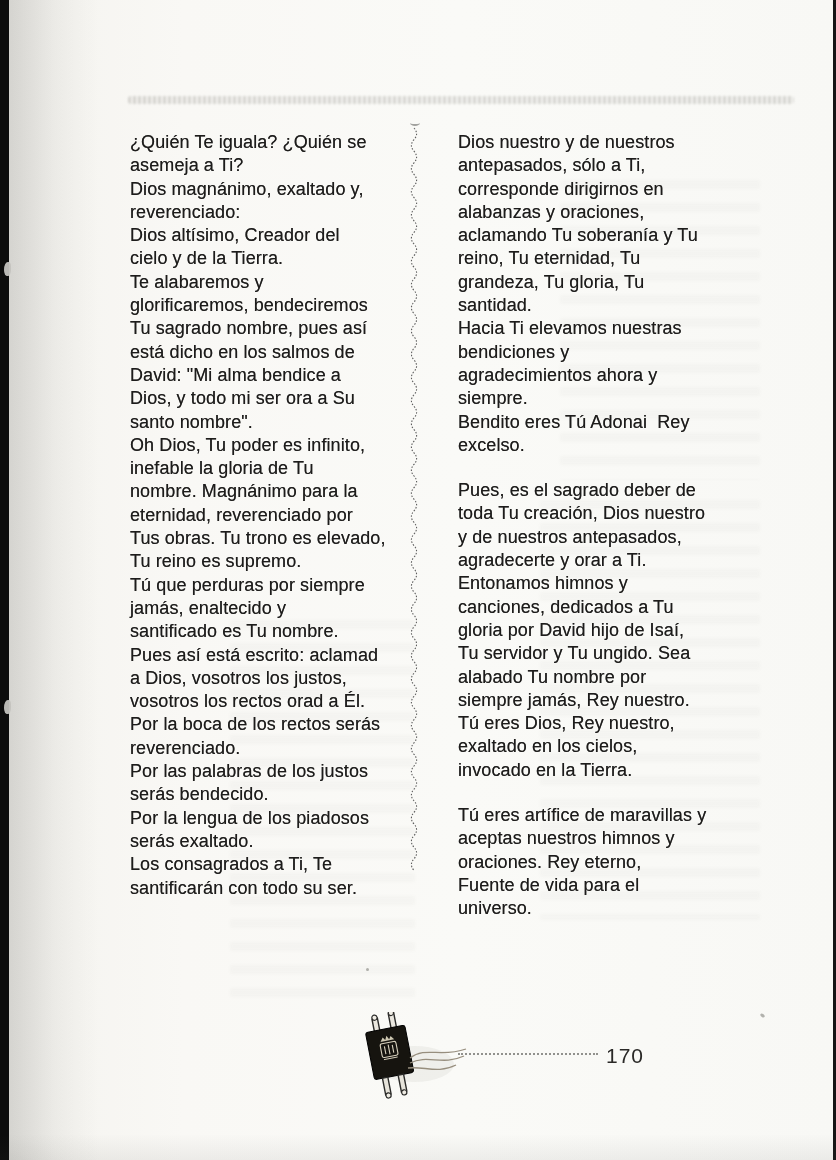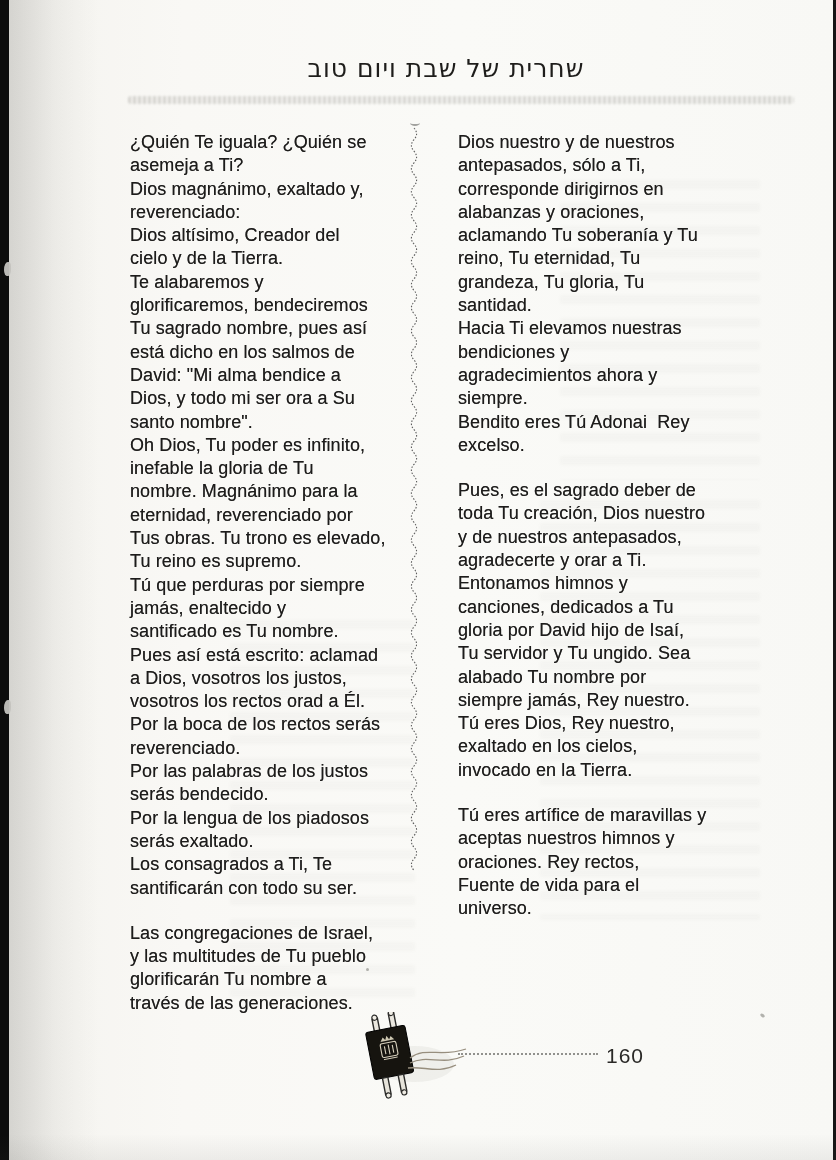--- a/index.html
+++ b/index.html
@@ -116,21 +116,20 @@
 
 <div class="page">
 
   <div class="edge-left"></div>
   <div class="edge-left-nick1"></div>
   <div class="edge-left-nick2"></div>
   <div class="edge-right"></div>
   <div class="left-shade"></div>
   <div class="bottom-shade"></div>
 
-  <h1 class="hebrew-title" dir="rtl">שחרית של שבת ויום טוב</h1>
   <div class="ghost-band"></div>
   <div class="ghost-tick"></div>
 
   <div class="ghost-patch ghost-a"></div>
   <div class="ghost-patch ghost-b"></div>
   <div class="ghost-patch ghost-c"></div>
 
   <div class="col col-left">
     <p>¿Quién Te iguala? ¿Quién se
 asemeja a Ti?
@@ -158,24 +157,20 @@
 a Dios, vosotros los justos,
 vosotros los rectos orad a Él.
 Por la boca de los rectos serás
 reverenciado.
 Por las palabras de los justos
 serás bendecido.
 Por la lengua de los piadosos
 serás exaltado.
 Los consagrados a Ti, Te
 santificarán con todo su ser.</p>
-    <p>Las congregaciones de Israel,
-y las multitudes de Tu pueblo
-glorificarán Tu nombre a
-través de las generaciones.</p>
   </div>
 
   <svg class="divider" width="16" height="750" viewBox="0 0 16 750">
     <path d="M8 2 q5.2 5.8 0 11.6 q-5.2 5.8 0 11.6 q5.2 5.8 0 11.6 q-5.2 5.8 0 11.6 q5.2 5.8 0 11.6 q-5.2 5.8 0 11.6 q5.2 5.8 0 11.6 q-5.2 5.8 0 11.6 q5.2 5.8 0 11.6 q-5.2 5.8 0 11.6 q5.2 5.8 0 11.6 q-5.2 5.8 0 11.6 q5.2 5.8 0 11.6 q-5.2 5.8 0 11.6 q5.2 5.8 0 11.6 q-5.2 5.8 0 11.6 q5.2 5.8 0 11.6 q-5.2 5.8 0 11.6 q5.2 5.8 0 11.6 q-5.2 5.8 0 11.6 q5.2 5.8 0 11.6 q-5.2 5.8 0 11.6 q5.2 5.8 0 11.6 q-5.2 5.8 0 11.6 q5.2 5.8 0 11.6 q-5.2 5.8 0 11.6 q5.2 5.8 0 11.6 q-5.2 5.8 0 11.6 q5.2 5.8 0 11.6 q-5.2 5.8 0 11.6 q5.2 5.8 0 11.6 q-5.2 5.8 0 11.6 q5.2 5.8 0 11.6 q-5.2 5.8 0 11.6 q5.2 5.8 0 11.6 q-5.2 5.8 0 11.6 q5.2 5.8 0 11.6 q-5.2 5.8 0 11.6 q5.2 5.8 0 11.6 q-5.2 5.8 0 11.6 q5.2 5.8 0 11.6 q-5.2 5.8 0 11.6 q5.2 5.8 0 11.6 q-5.2 5.8 0 11.6 q5.2 5.8 0 11.6 q-5.2 5.8 0 11.6 q5.2 5.8 0 11.6 q-5.2 5.8 0 11.6 q5.2 5.8 0 11.6 q-5.2 5.8 0 11.6 q5.2 5.8 0 11.6 q-5.2 5.8 0 11.6 q5.2 5.8 0 11.6 q-5.2 5.8 0 11.6 q5.2 5.8 0 11.6 q-5.2 5.8 0 11.6 q5.2 5.8 0 11.6 q-5.2 5.8 0 11.6 q5.2 5.8 0 11.6 q-5.2 5.8 0 11.6 q5.2 5.8 0 11.6 q-5.2 5.8 0 11.6 q5.2 5.8 0 11.6 q-5.2 5.8 0 11.6" fill="none" stroke="#555555" stroke-width="1.1" stroke-dasharray="1.5 1.7" opacity="0.95"></path>
   </svg>
 
   <div class="col col-right">
     <p>Dios nuestro y de nuestros
 antepasados, sólo a Ti,
 corresponde dirigirnos en
@@ -198,21 +193,21 @@
 canciones, dedicados a Tu
 gloria por David hijo de Isaí,
 Tu servidor y Tu ungido. Sea
 alabado Tu nombre por
 siempre jamás, Rey nuestro.
 Tú eres Dios, Rey nuestro,
 exaltado en los cielos,
 invocado en la Tierra.</p>
     <p>Tú eres artífice de maravillas y
 aceptas nuestros himnos y
-oraciones. Rey rectos,
+oraciones. Rey eterno,
 Fuente de vida para el
 universo.</p>
   </div>
 
   <svg class="torah" width="118" height="92" viewBox="0 0 118 92">
     <ellipse cx="62" cy="52" rx="40" ry="18" fill="rgba(120,115,100,0.08)"></ellipse>
     <g transform="rotate(-11 40 42)">
 
       <rect x="27" y="4" width="5.5" height="16" fill="#eae7df" stroke="#2a2a28" stroke-width="1.4"></rect>
       <circle cx="29.7" cy="3" r="2.6" fill="#f1eee6" stroke="#2a2a28" stroke-width="1.2"></circle>
@@ -234,17 +229,17 @@
       <circle cx="44.7" cy="82" r="2.6" fill="#efece4" stroke="#2a2a28" stroke-width="1.2"></circle>
     </g>
 
     <g fill="none" stroke="#978e7e" stroke-width="1.3">
       <path d="M58 46 C 74 34, 88 46, 114 37"></path>
       <path d="M58 51 C 76 42, 90 54, 112 44"></path>
       <path d="M56 56 C 72 54, 86 62, 104 53"></path>
     </g>
   </svg>
   <div class="dotted-line"></div>
-  <div class="page-number">160</div>
+  <div class="page-number">170</div>
 
   <div class="speck speck-a"></div>
   <div class="speck speck-b"></div>
 </div>
 
 </body></html>

